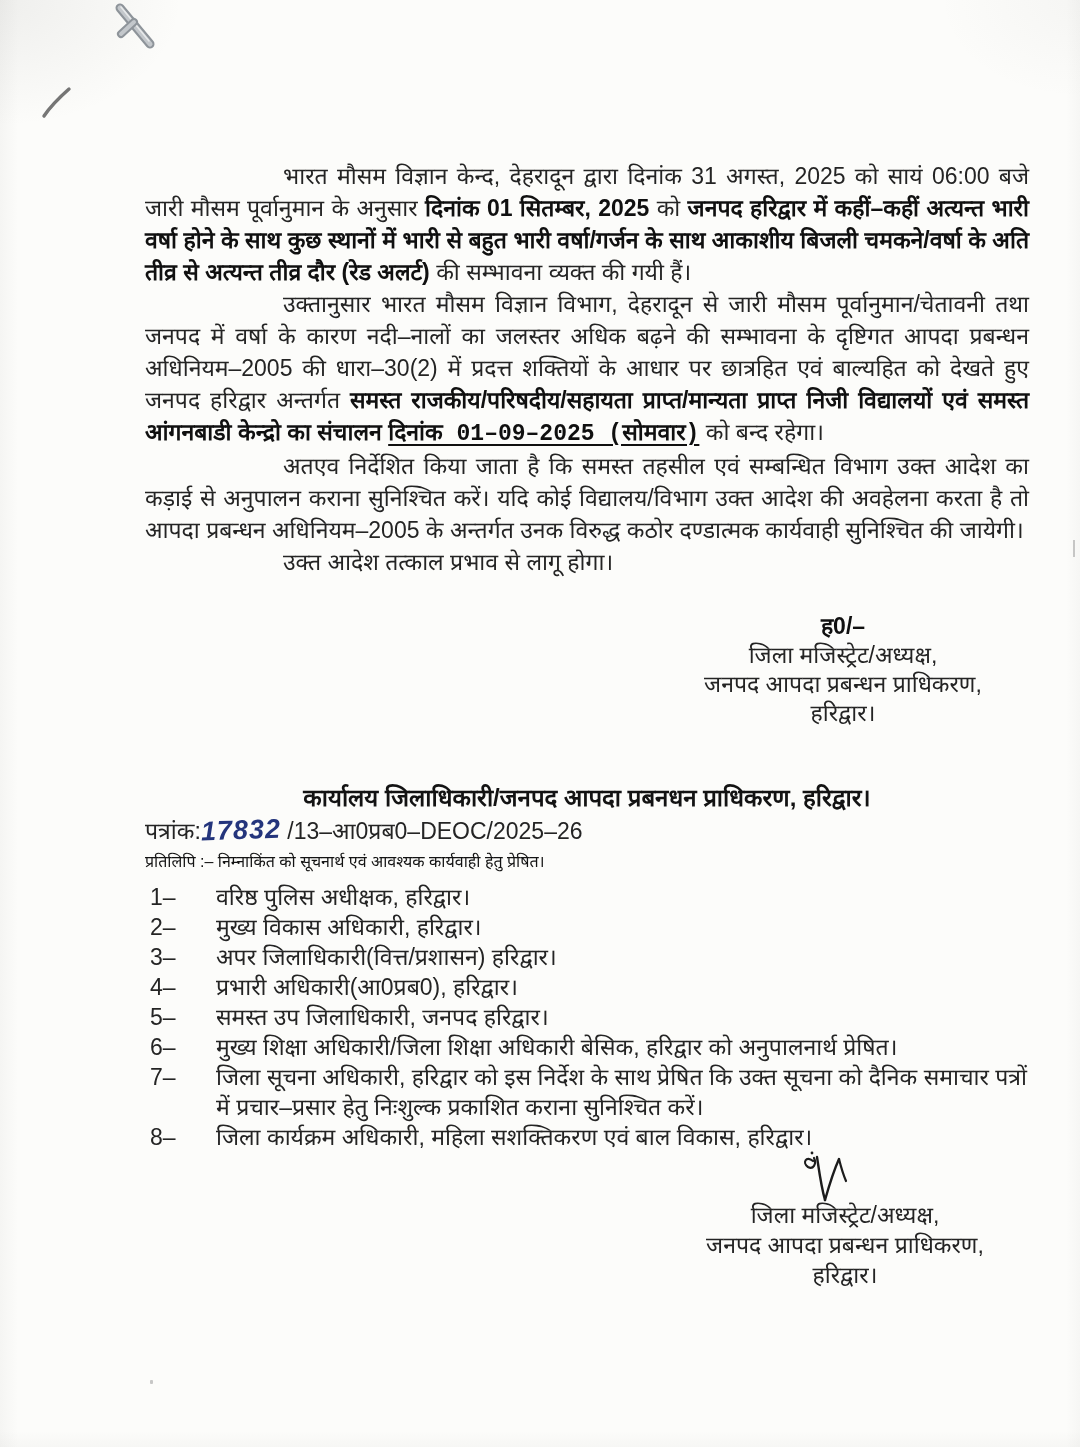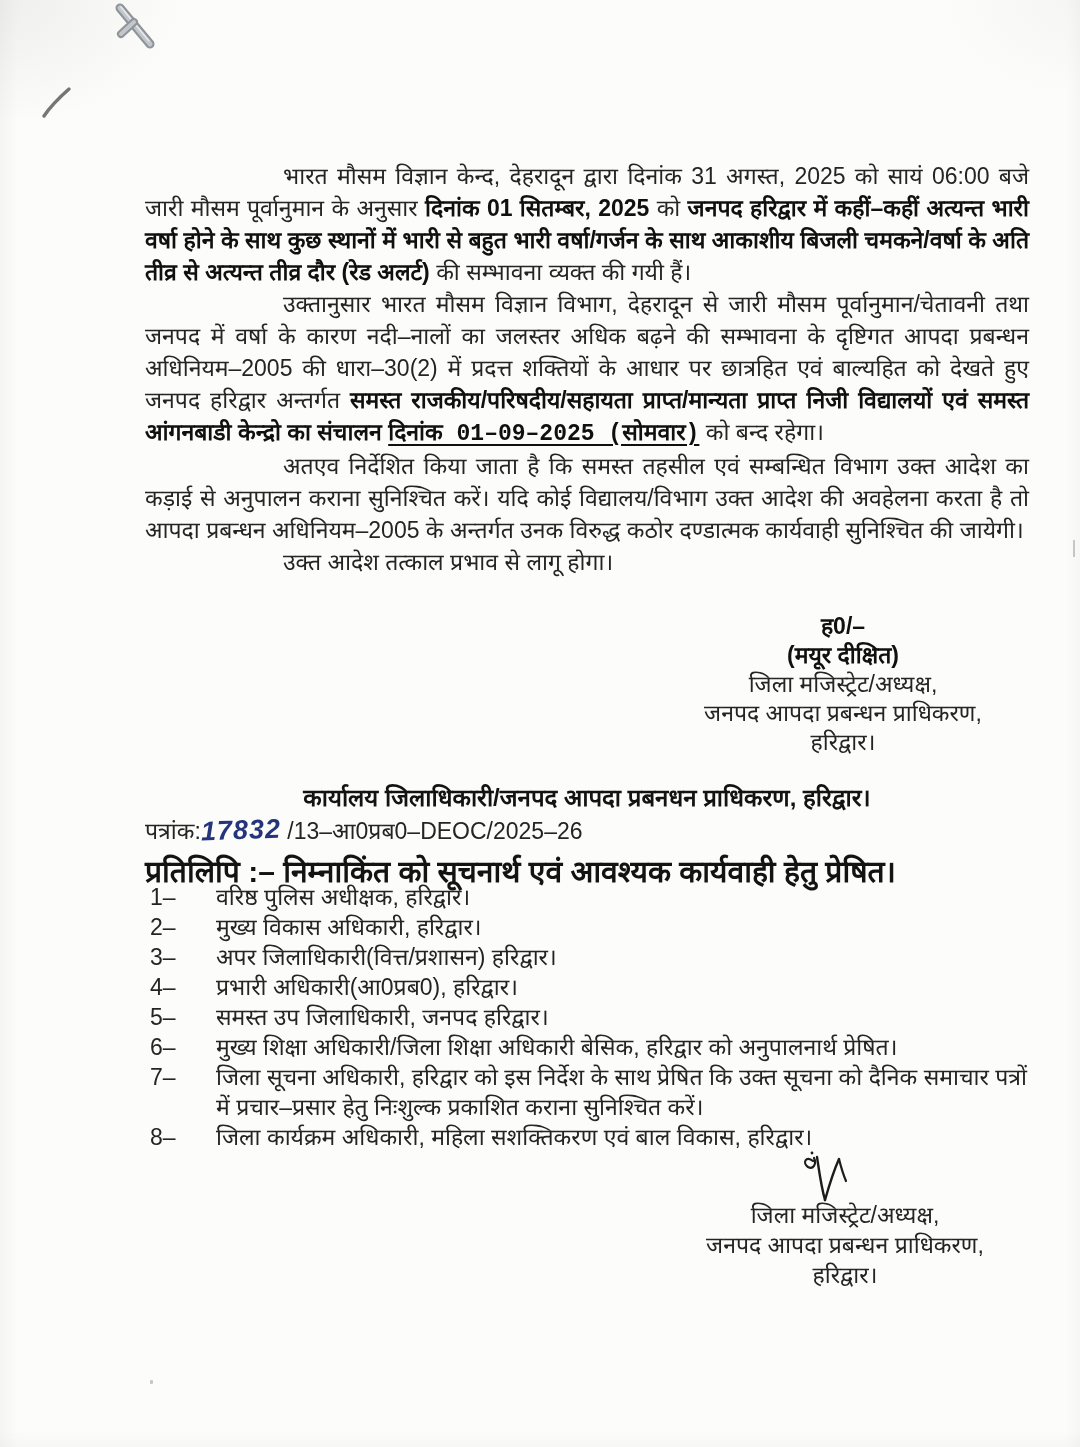--- a/index.html
+++ b/index.html
@@ -43,21 +43,21 @@
     font-size:23px;color:#242424;
   }
   .hw{
     display:inline-block;font-style:italic;font-weight:600;font-size:27px;
     transform:rotate(-2deg);letter-spacing:1px;line-height:1;
   }
   .hw-blue{color:#24357c;}
   .hw-dark{color:#2a2a2a;transform:rotate(-1deg);}
   .copy-line{
     position:absolute;top:850px;left:145px;width:884px;
-    font-size:30px;font-weight:bold;color:#131313;
+    font-size:16px;font-weight:normal;color:#131313;
   }
   .dist{
     position:absolute;top:882px;left:150px;width:880px;
     font-size:23px;line-height:30px;color:#242424;
   }
   .drow{display:flex;}
   .dnum{flex:0 0 66px;}
   .dtxt{flex:1;}
   .artifact{position:absolute;}
   .edge-mark{left:1073px;top:540px;width:2px;height:17px;background:#ababab;opacity:.65;}
@@ -84,21 +84,20 @@
 
   <div class="paras">
     <p><span>भारत मौसम विज्ञान केन्द, देहरादून द्वारा दिनांक 31 अगस्त, 2025 को सायं 06:00 बजे जारी मौसम पूर्वानुमान के अनुसार </span><span class="b">दिनांक 01 सितम्बर, 2025</span><span> को </span><span class="b">जनपद हरिद्वार में कहीं–कहीं अत्यन्त भारी वर्षा होने के साथ कुछ स्थानों में भारी से बहुत भारी वर्षा/गर्जन के साथ आकाशीय बिजली चमकने/वर्षा के अति तीव्र से अत्यन्त तीव्र दौर (रेड अलर्ट)</span><span> की सम्भावना व्यक्त की गयी हैं।</span></p>
     <p><span>उक्तानुसार भारत मौसम विज्ञान विभाग, देहरादून से जारी मौसम पूर्वानुमान/चेतावनी तथा जनपद में वर्षा के कारण नदी–नालों का जलस्तर अधिक बढ़ने की सम्भावना के दृष्टिगत आपदा प्रबन्धन अधिनियम–2005 की धारा–30(2) में प्रदत्त शक्तियों के आधार पर छात्रहित एवं बाल्यहित को देखते हुए जनपद हरिद्वार अन्तर्गत </span><span class="b">समस्त राजकीय/परिषदीय/सहायता प्राप्त/मान्यता प्राप्त निजी विद्यालयों एवं समस्त आंगनबाडी केन्द्रो का संचालन </span><span class="b u">दिनांक 01–09–2025 (सोमवार)</span><span> को बन्द रहेगा।</span></p>
     <p><span>अतएव निर्देशित किया जाता है कि समस्त तहसील एवं सम्बन्धित विभाग उक्त आदेश का कड़ाई से अनुपालन कराना सुनिश्चित करें। यदि कोई विद्यालय/विभाग उक्त आदेश की अवहेलना करता है तो आपदा प्रबन्धन अधिनियम–2005 के अन्तर्गत उनक विरुद्ध कठोर दण्डात्मक कार्यवाही सुनिश्चित की जायेगी।</span></p>
     <p class="no-justify"><span>उक्त आदेश तत्काल प्रभाव से लागू होगा।</span></p>
   </div>
 
   <div class="sig sig-top">
     <div class="sb">ह0/–</div>
-    <div class="sb">(मयूर दीक्षित)</div>
     <div>जिला मजिस्ट्रेट/अध्यक्ष,</div>
     <div>जनपद आपदा प्रबन्धन प्राधिकरण,</div>
     <div>हरिद्वार।</div>
   </div>
 
   <div class="office-heading">कार्यालय जिलाधिकारी/जनपद आपदा प्रबनधन प्राधिकरण, हरिद्वार।</div>
 
   <div class="ref-row">
     <div>
       <span>पत्रांक:</span><span class="hw hw-blue">17832</span>

